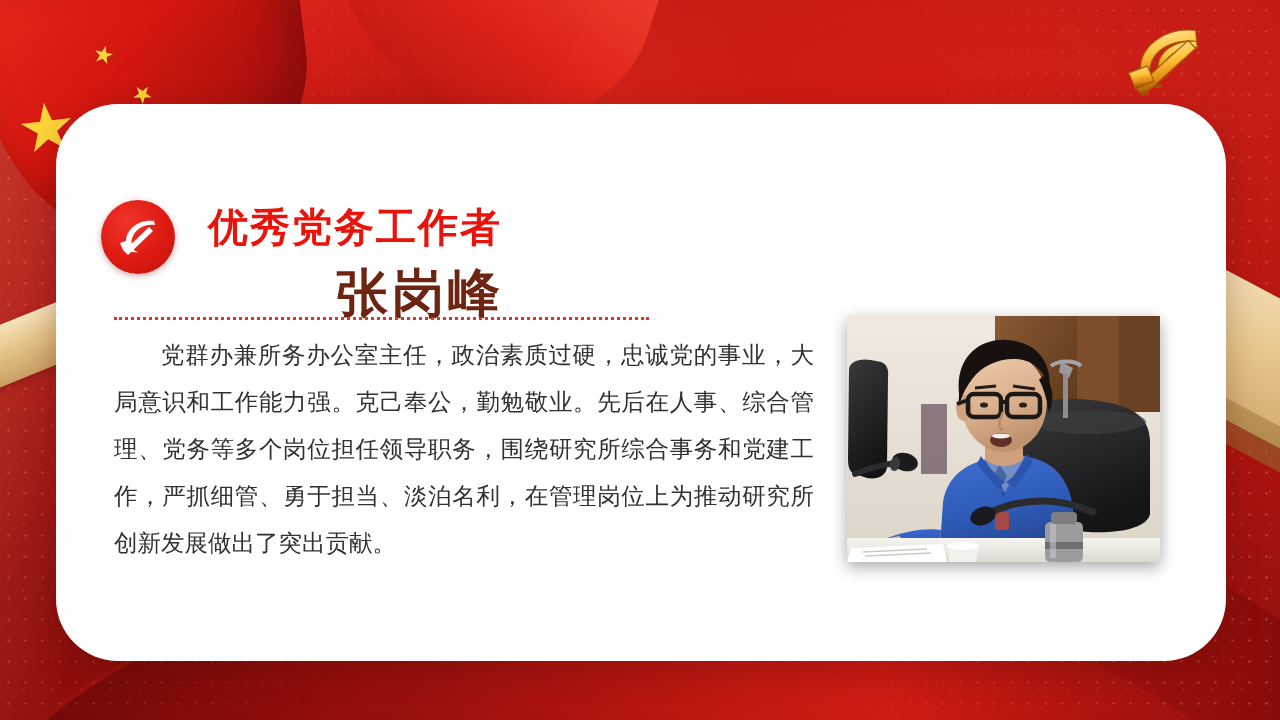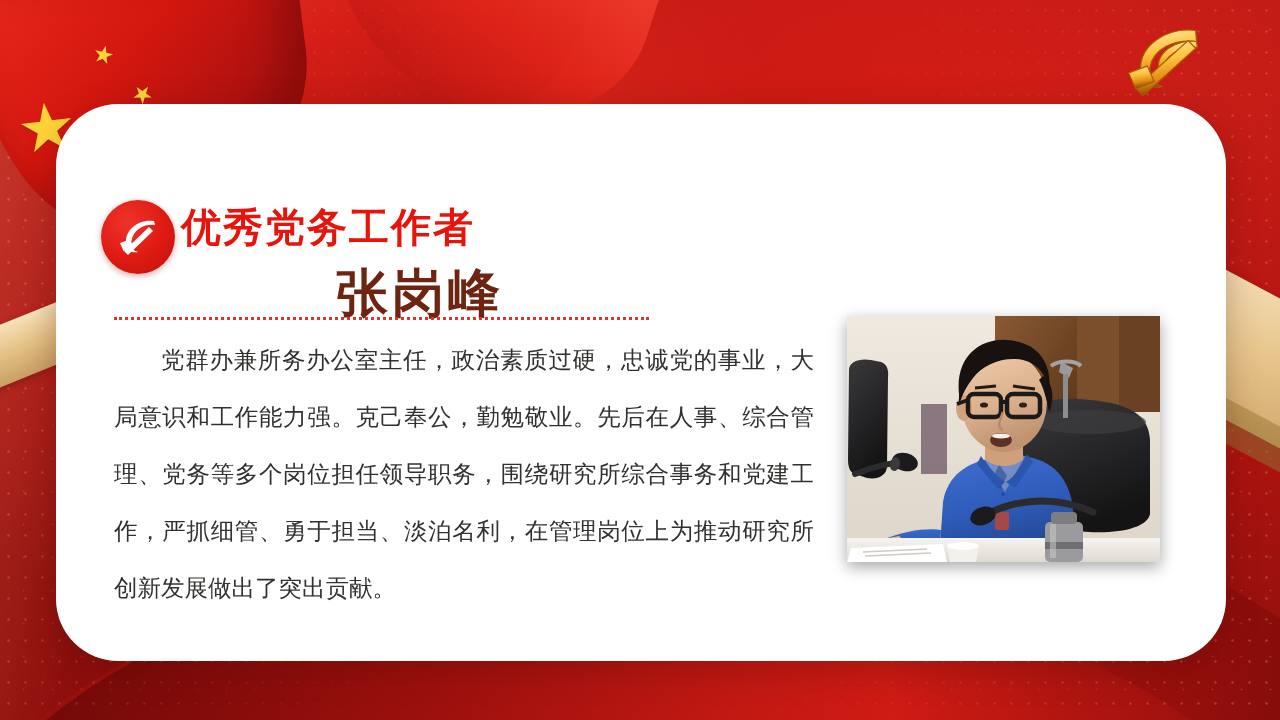--- a/index.html
+++ b/index.html
@@ -85,36 +85,36 @@
   .card{position:absolute;left:56px;top:104px;width:1170px;height:557px;
     background:#ffffff;border-radius:62px;
     box-shadow:0 10px 34px rgba(70,6,5,.28);}
 
   
   .badge{position:absolute;left:45px;top:96px;width:74px;height:74px;border-radius:50%;
     background:radial-gradient(circle at 36% 30%, #f0332a 0%, #dd1a12 55%, #bc120d 100%);
     box-shadow:0 2px 6px rgba(120,10,8,.35);}
   .badge svg{position:absolute;left:50%;top:50%;transform:translate(-50%,-50%);}
 
-  .title{position:absolute;left:125px;top:96px;
+  .title{position:absolute;left:152px;top:96px;
     font-family:"Liberation Serif","DejaVu Serif",serif;
     font-weight:bold;font-size:40px;letter-spacing:2px;color:#e8140c;
     white-space:nowrap;}
   .subname{position:absolute;left:280px;top:155px;
     font-family:"Liberation Serif","DejaVu Serif",serif;
     font-weight:bold;font-size:52px;letter-spacing:4px;color:#6d2511;
     white-space:nowrap;}
 
   .divider{position:absolute;left:58px;top:213px;width:535px;height:0;
     border-top:3px dotted #e0342a;}
 
   
   .bodytext{position:absolute;left:58px;top:228px;width:700px;
     font-family:"Liberation Sans","DejaVu Sans",sans-serif;
-    font-size:23.5px;line-height:57px;color:#33312f;
+    font-size:23.5px;line-height:47px;color:#33312f;
     text-align:justify;text-justify:inter-ideograph;
     text-indent:2em;}
 
   
   .photo{position:absolute;left:791px;top:212px;width:313px;height:246px;
     background:#e9e4da;overflow:hidden;
     box-shadow:0 5px 15px rgba(0,0,0,.35);}
   .photo svg{display:block;width:100%;height:100%;}
 </style>
 </head>

